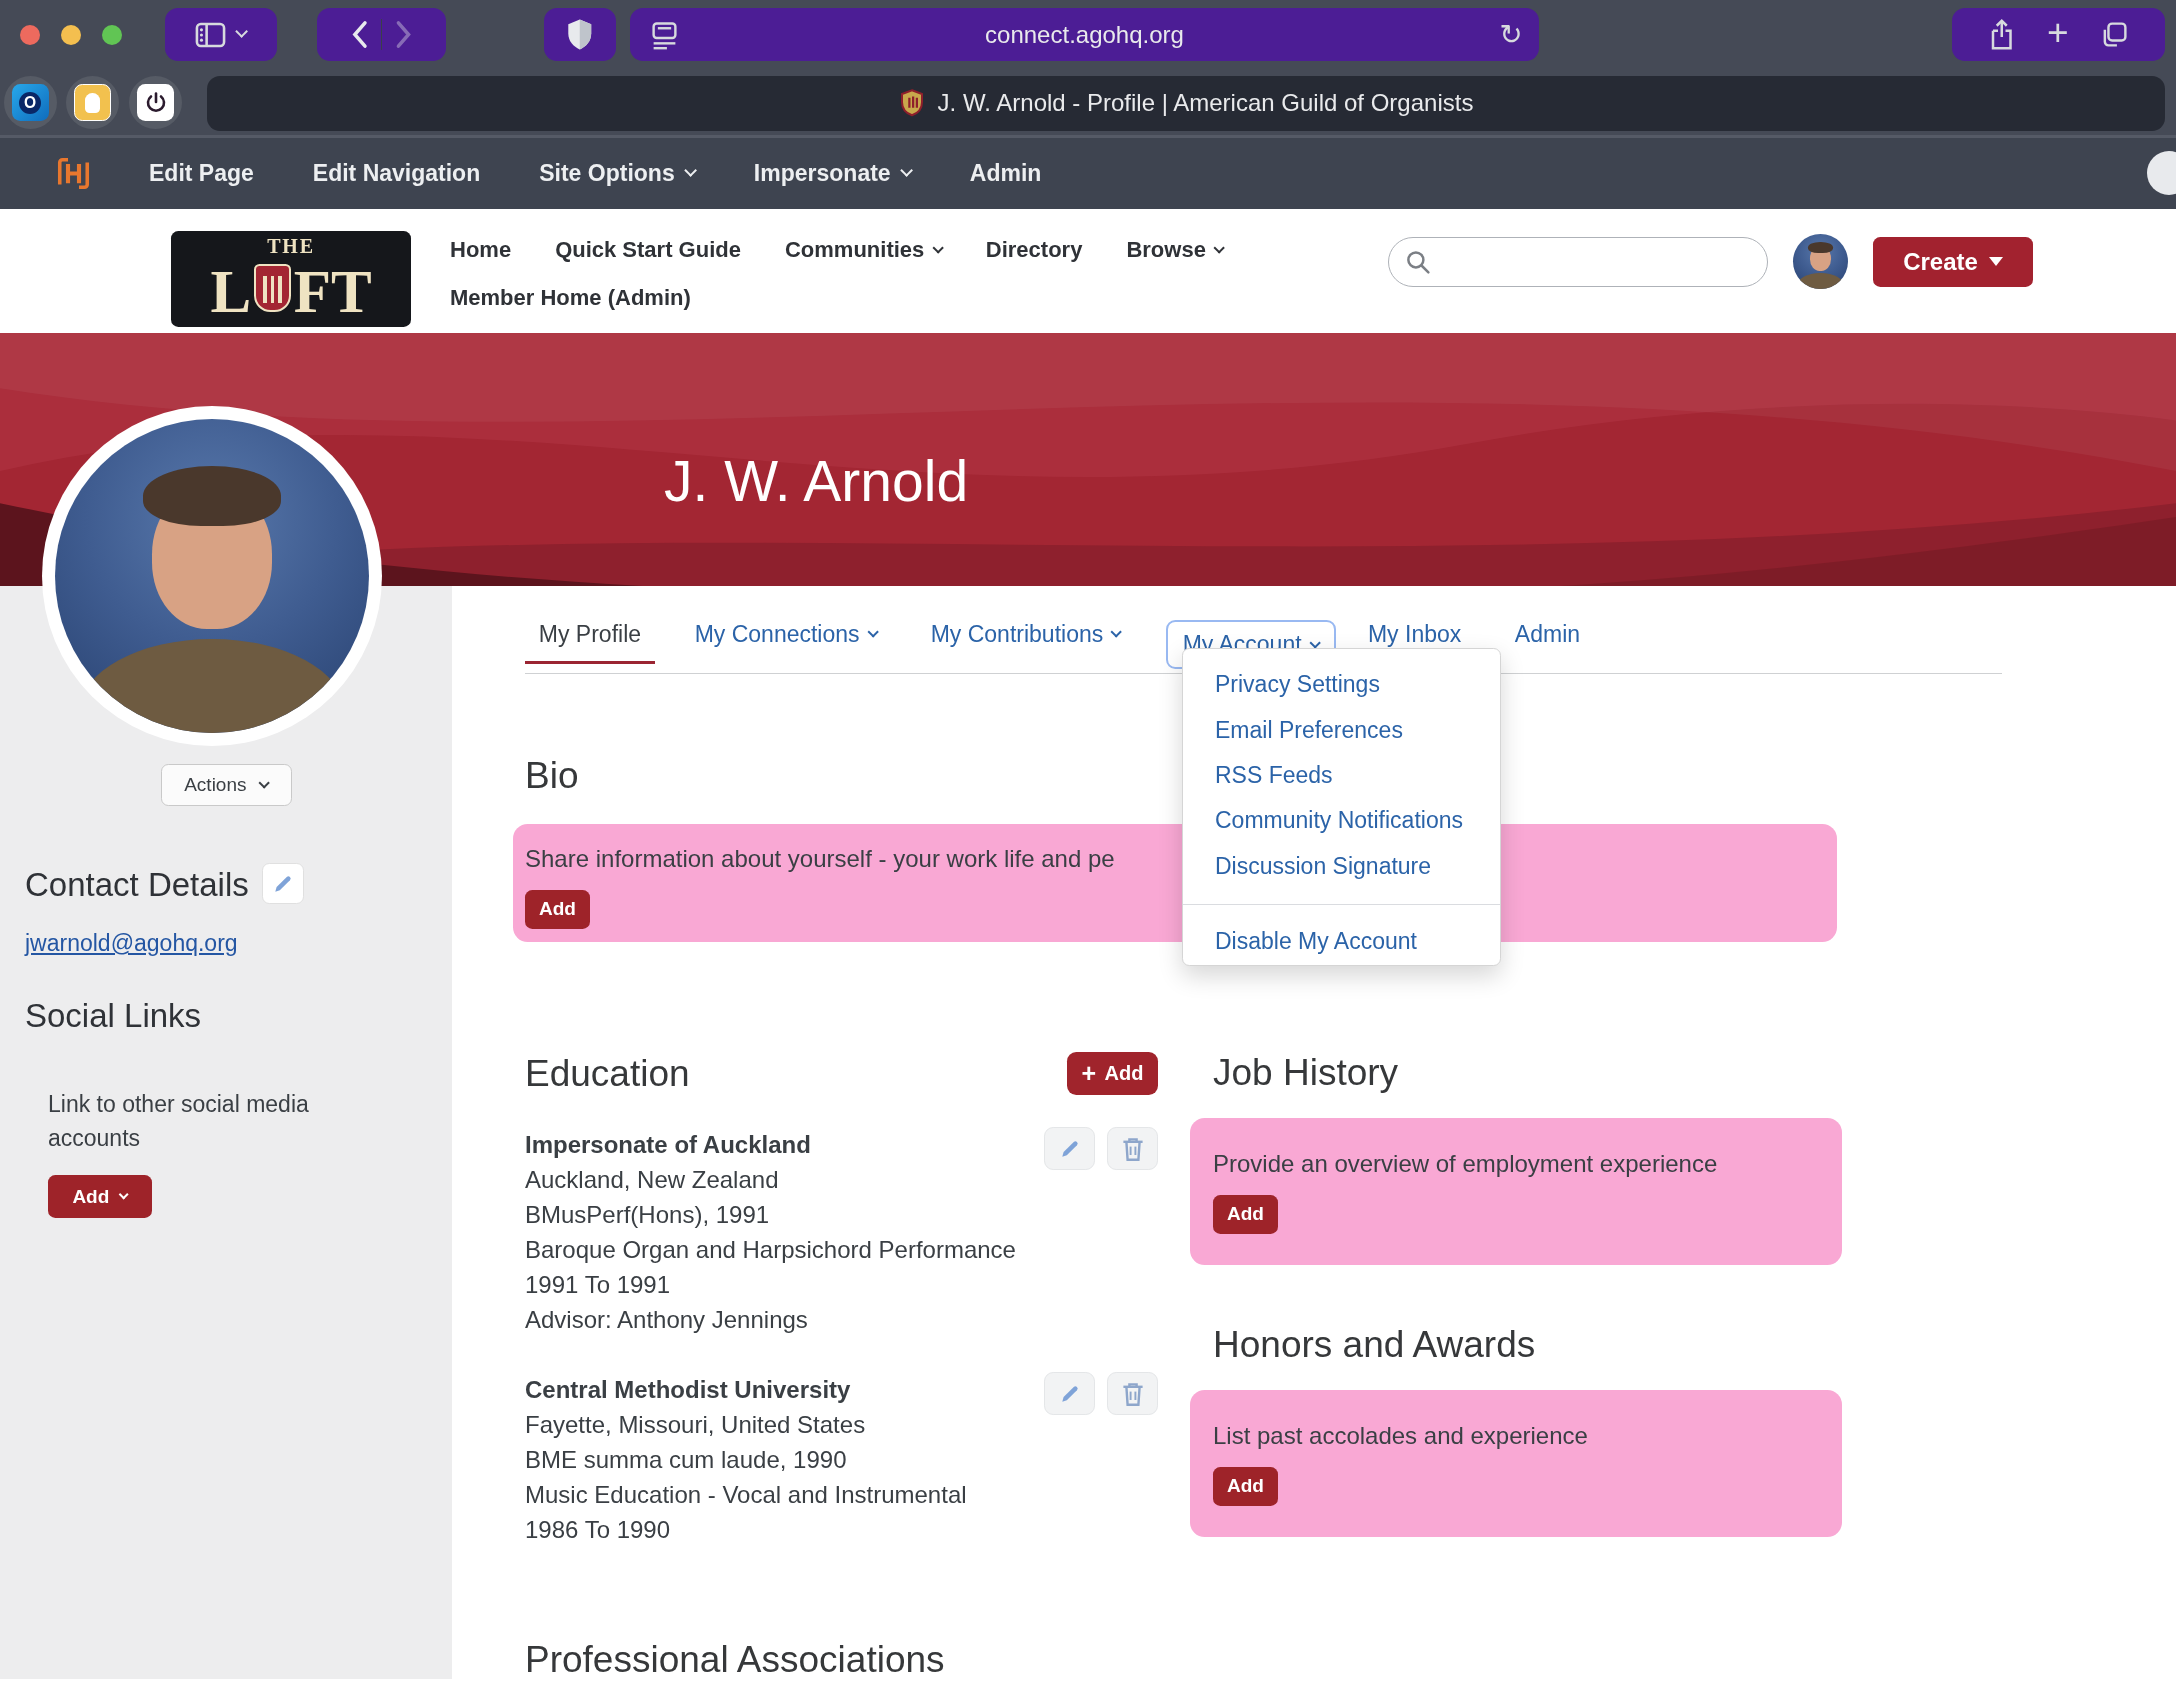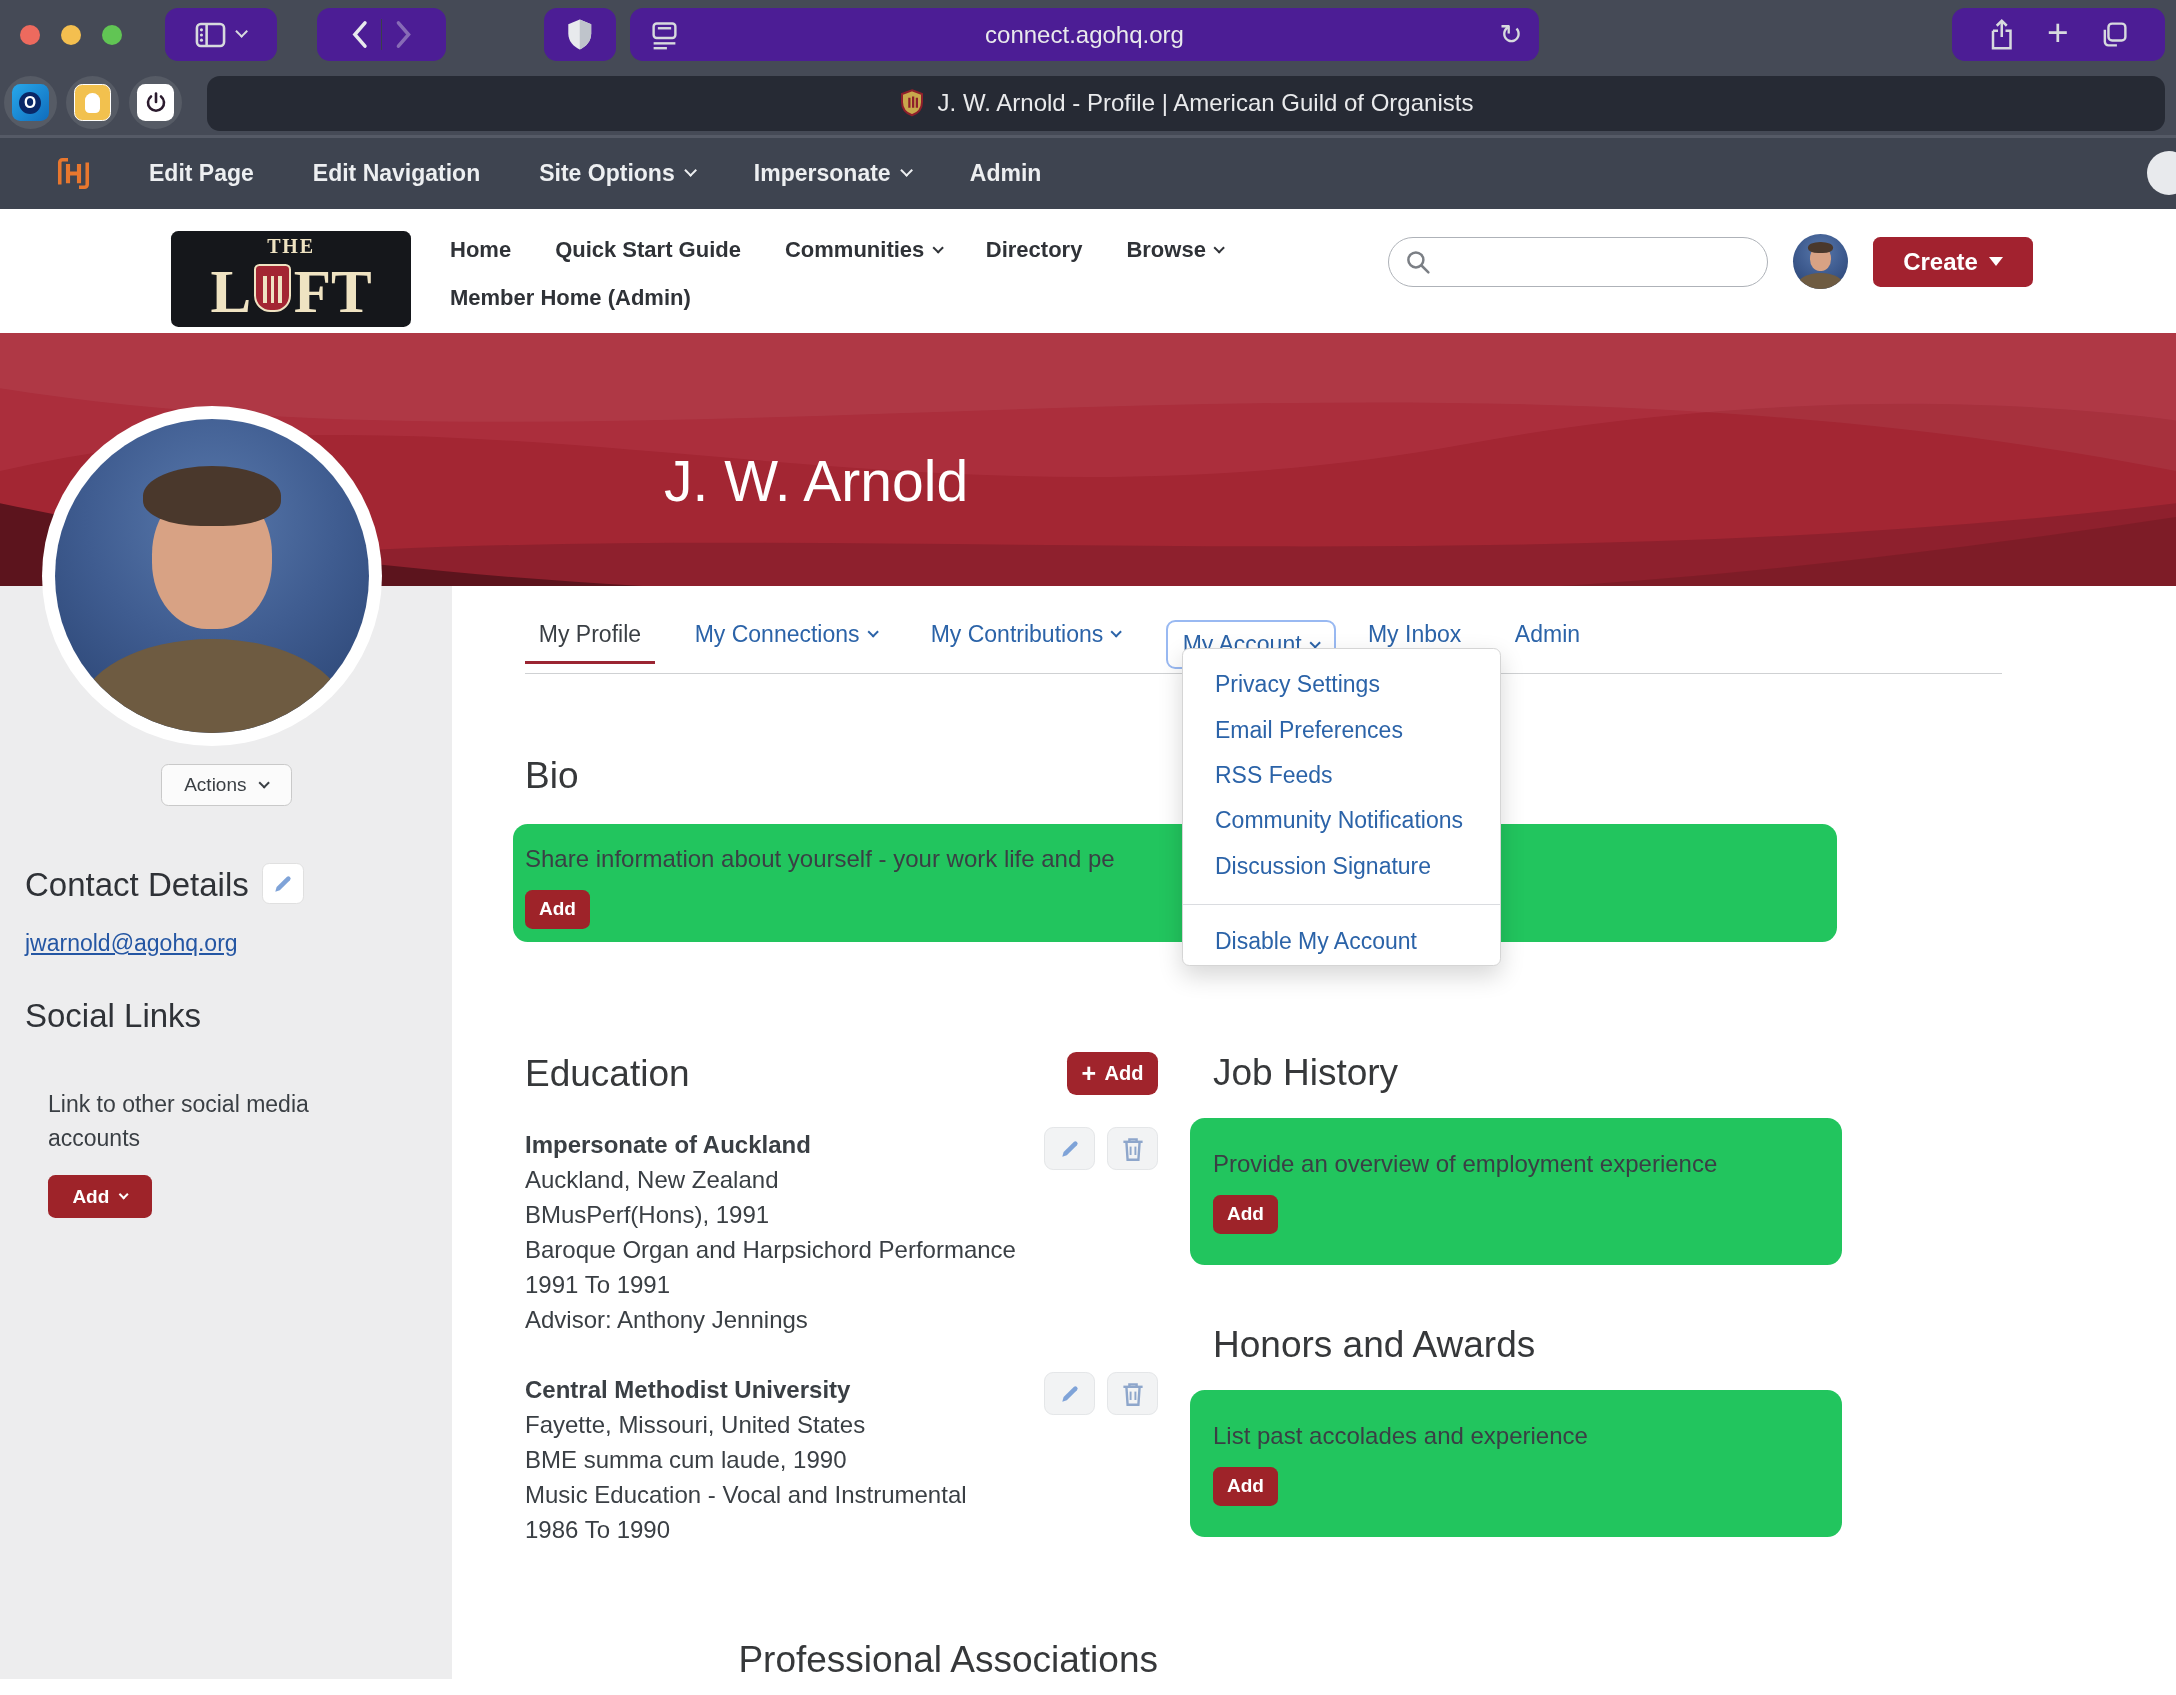--- a/index.html
+++ b/index.html
@@ -127,39 +127,39 @@
     border:0.9px solid #D5D5D5; border-radius:7.3px; box-shadow:0 9.2px 24px rgba(0,0,0,.16); z-index:6;
     padding:13px 0 0; }
   .dropdown a { display:block; padding:9.2px 0 9.2px 32px; font-size:23px; color:#2B63A8;
     text-decoration:none; cursor:pointer; }
   .dd-divider { height:0.9px; background:#DADCE0; margin:14.7px 0; }
   .dd-footer { padding:7.3px 0 20px; }
 
   
   .section-heading { font-size:37px; font-weight:500; color:#36383A; }
   .bio-heading { margin:81px 0 0 73px; }
-  .gray-box { background:#22c55e; border-radius:14.7px; }
+  .gray-box { background:#f9a8d4; border-radius:14.7px; }
   .bio-box { margin:27px 0 0 61px; width:1324px; height:118px; padding:21px 0 0 12px; }
   .hint-text { font-size:24px; color:#3A3F44; }
   .add-btn { display:flex; align-items:center; justify-content:center; width:65px; height:39px;
     background:#9E2329; color:#fff; border:none; border-radius:7.3px; font-size:19px; font-weight:600;
     cursor:pointer; margin-top:16.5px; }
   .columns { display:grid; grid-template-columns:645px 652px; column-gap:27.5px; margin:110px 0 0 61px;gap:32px; }
   .col-head { display:flex; align-items:center; justify-content:space-between; }
   .col-head .section-heading { margin-left:12px; }
   .plus-add { display:flex; align-items:center; justify-content:center; gap:8.3px; width:91px; height:43px;
     background:#A0242C; color:#fff; border:none; border-radius:9.2px; font-size:20px; font-weight:600; cursor:pointer; }
   .plus-glyph { font-size:25px; font-weight:bold; line-height:0; margin-top:-1.8px; }
   .edu-entry { display:flex; justify-content:space-between; align-items:flex-start; margin-top:32px; }
   .edu-text { margin-left:12px; font-size:24px; line-height:35px; color:#3A3F44; }
   .edu-school { font-weight:700; }
   .entry-btns { display:flex; gap:12px; }
   .entry-btn { width:51px; height:43px; background:#F2F3F4; border:0.9px solid #E4E6E8; border-radius:9.2px;
     display:flex; align-items:center; justify-content:center; cursor:pointer; }
-  .prof-heading { margin:92px 0 0 12px;text-align:right; }
+  .prof-heading { margin:92px 0 0 12px; }
   .right-col .section-heading { margin-left:23px; }
   .right-box { margin-top:24px; width:652px; height:147px; padding:32px 0 0 23px; }
   .honors-heading { margin-top:59px; }
 </style>
 </head>
 <body>
 
 <div class="chrome-top">
   <div class="traffic">
     <span class="tl-red"></span>

